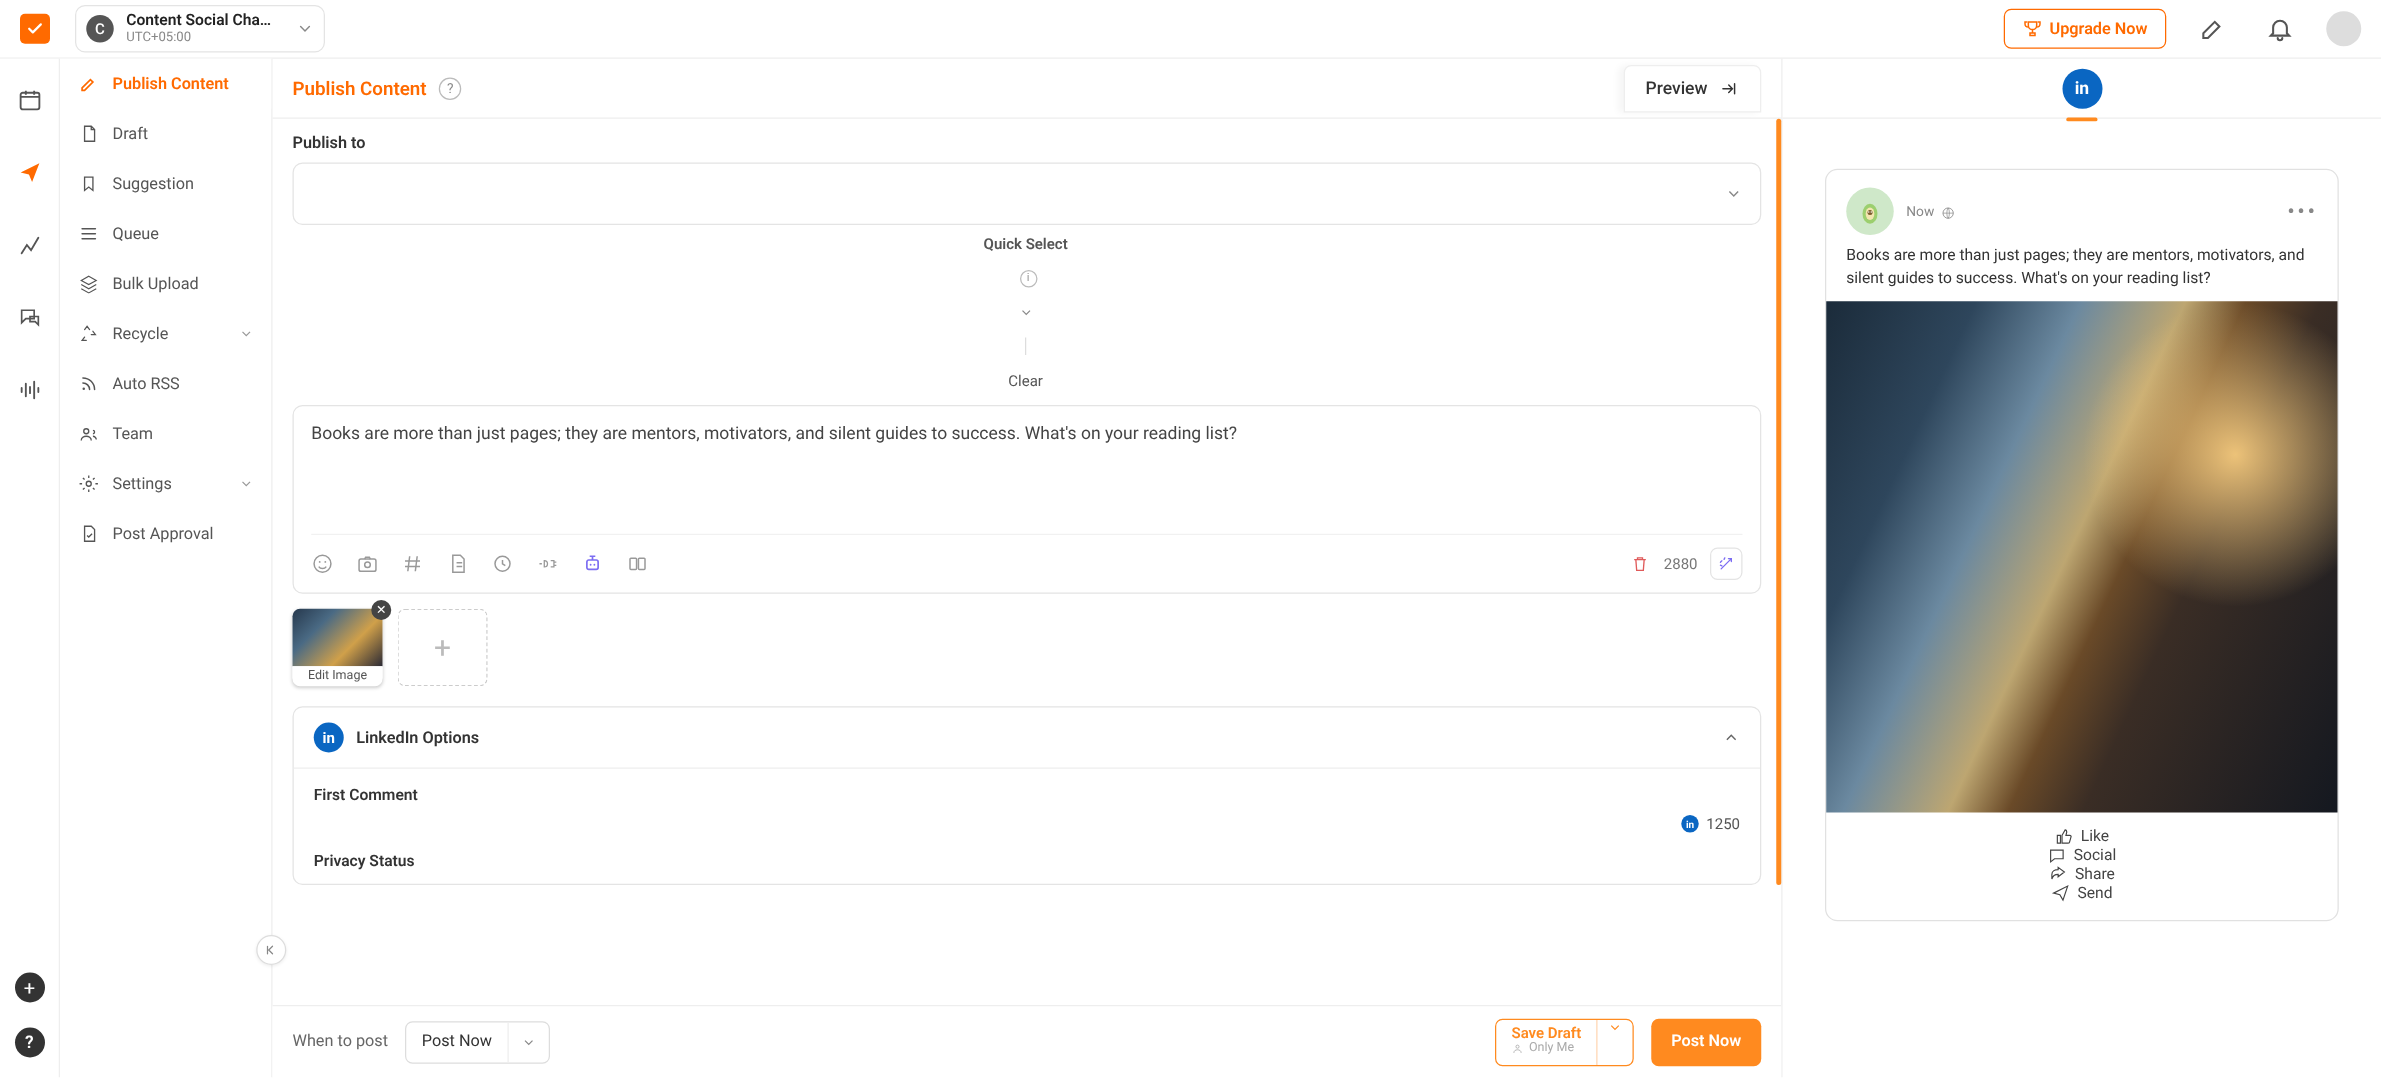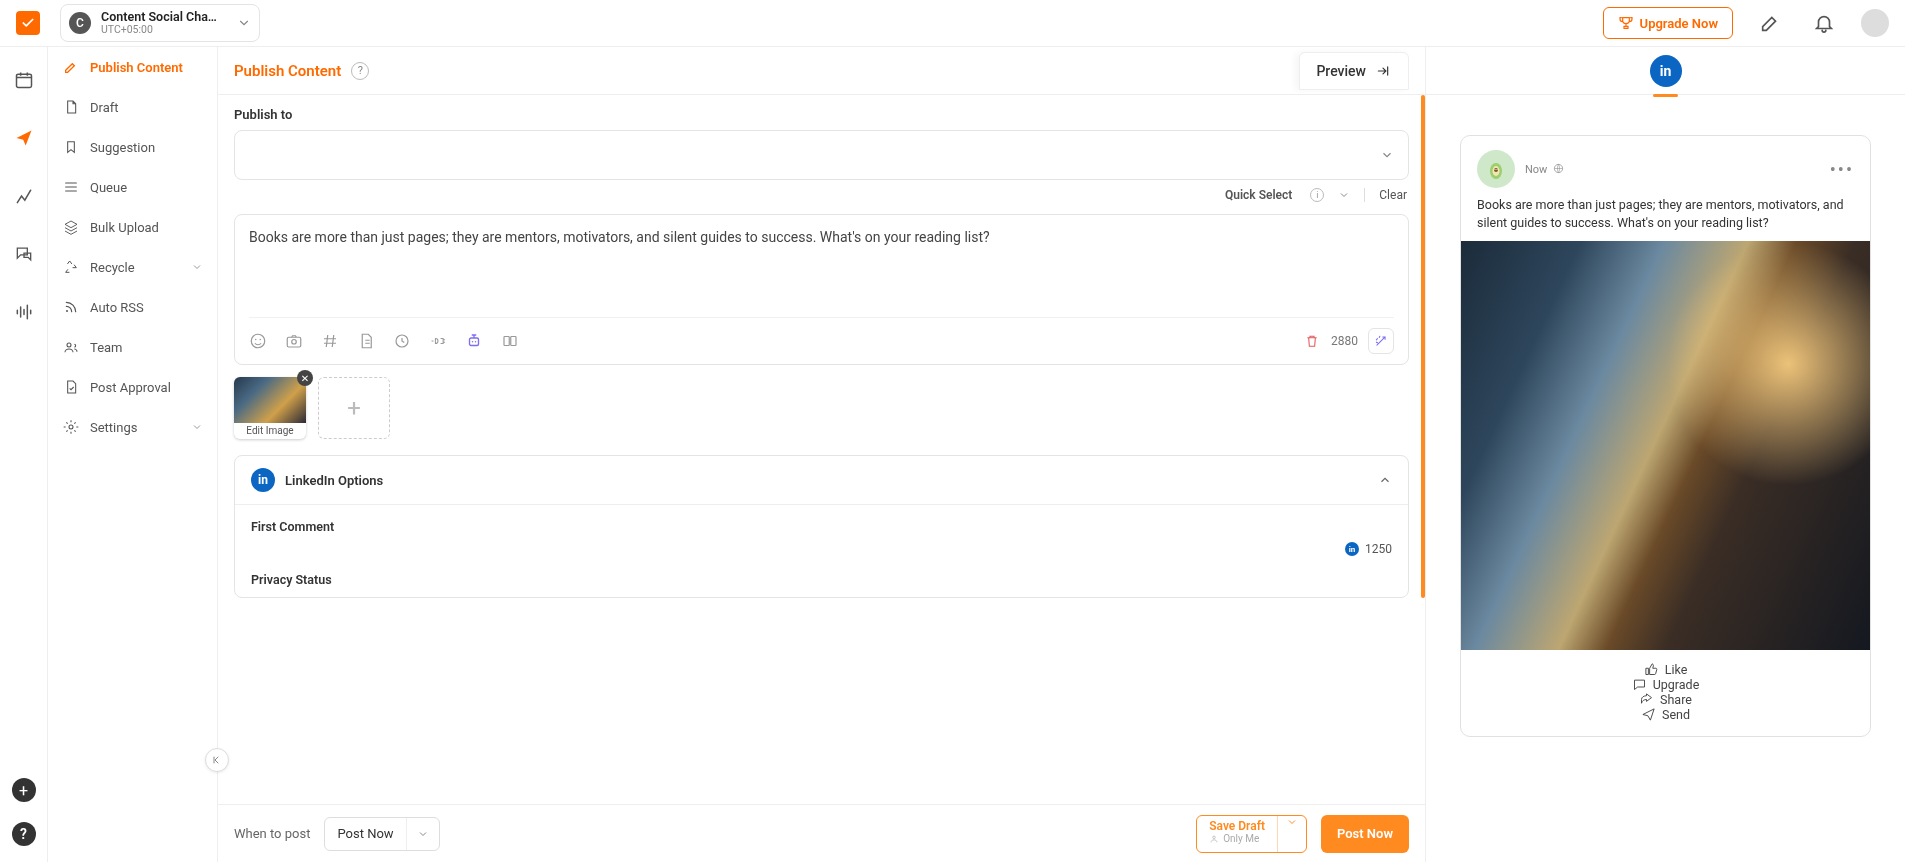--- a/index.html
+++ b/index.html
@@ -148,21 +148,21 @@
   right:0;top:0;bottom:0;width:4px;background:#ff8a1f;border-radius:2px;
 }
 .section-label { font-size:13px;font-weight:600;color:#333;margin-bottom:8px;}
 .publish-select {
   border:1px solid #e4e4e4;border-radius:8px;height:50px;
   display:flex;align-items:center;justify-content:flex-end;
   padding:0 14px;color:#888;
 }
 .quick-row {
   display:flex;justify-content:flex-end;align-items:center;gap:14px;
-  font-size:12px;color:#555;margin:8px 2px 12px 0;
+  font-size:12px;color:#555;margin:8px 2px 12px 0;flex-direction:column;
 }
 .quick-row .sep { width:1px;height:14px;background:#ddd;}
 .quick-row .info-ic{width:14px;height:14px;border:1px solid #bbb;border-radius:50%;display:inline-flex;align-items:center;justify-content:center;font-size:9px;color:#999;margin-left:4px;}
 .composer-box {
   border:1px solid #e4e4e4;border-radius:8px;
   padding:14px 14px 0 14px;
 }
 .composer-text {
   min-height:82px;
   font-size:14px;color:#444;
@@ -246,21 +246,21 @@
   height:48px;border-bottom:1px solid #eee;display:flex;align-items:center;justify-content:center;
 }
 .li-circle-lg {width:32px;height:32px;border-radius:50%;background:#0a66c2;color:#fff;display:flex;align-items:center;justify-content:center;font-weight:700;font-size:14px;position:relative;}
 .li-circle-lg::after{content:"";position:absolute;bottom:-10px;left:10%;width:80%;height:3px;background:#ff8a1f;border-radius:2px;}
 .right-body {padding:40px 34px;overflow:auto;}
 .preview-card {
   border:1px solid #e1e1e1;border-radius:10px;background:#fff;padding:14px 0 12px 0;
 }
 .pc-head {display:flex;align-items:center;gap:10px;padding:0 16px 8px 16px;}
 .pc-ava {width:38px;height:38px;border-radius:50%;background:#cfe8c9;display:flex;align-items:center;justify-content:center;}
-.pc-meta {display:flex;align-items:flex-start;gap:6px;font-size:11px;color:#888;}
+.pc-meta {display:flex;align-items:flex-end;gap:6px;font-size:11px;color:#888;}
 .pc-more {margin-left:auto;color:#888;font-size:18px;letter-spacing:2px;}
 .pc-text {font-size:12.5px;color:#333;padding:0 16px 10px 16px;line-height:1.4;}
 .pc-image {
   width:100%;aspect-ratio:1/1;background:
    radial-gradient(circle at 80% 30%, rgba(255,210,130,.9) 0%, transparent 28%),
    linear-gradient(115deg,#1b2b3a 0%,#2e465c 20%,#6b89a0 34%,#bda671 48%,#6a4a28 56%,#3a2d25 66%,#141820 100%);
   position:relative;
 }
 .pc-actions {
   display:flex;justify-content:flex-end;align-items:center;padding:12px 8px 2px 8px;font-size:12.5px;color:#444;flex-direction:column;
@@ -413,38 +413,38 @@
           <svg width="16" height="16" viewBox="0 0 24 24">
             <circle cx="9" cy="9" r="3" stroke="currentColor" stroke-width="1.6" fill="none"></circle>
             <path d="M3 20c0-3 3-5 6-5s6 2 6 5M17 8a2 2 0 110 4 M21 19c0-2-2-4-4-4" stroke="currentColor" stroke-width="1.6" fill="none"></path>
           </svg>
         </span>
       <span>Team</span>
     </div>
     <div class="menu-item">
       <span class="mi-ic">
           <svg width="16" height="16" viewBox="0 0 24 24">
-            <path d="M7 3h8l4 4v14H7V3z M10 14l2 2 4-4" stroke="currentColor" stroke-width="1.6" fill="none"></path>
-          </svg>
-        </span>
-      <span>Post Approval</span>
-    </div>
-    <div class="menu-item">
-      <span class="mi-ic">
-          <svg width="16" height="16" viewBox="0 0 24 24">
             <circle cx="12" cy="12" r="3" stroke="currentColor" stroke-width="1.6" fill="none"></circle>
             <path d="M12 2v3M12 19v3M4 12H1M23 12h-3M5 5l2 2M17 17l2 2M19 5l-2 2M7 17l-2 2" stroke="currentColor" stroke-width="1.6"></path>
           </svg>
         </span>
       <span>Settings</span>
       <span class="chev">
           <svg width="12" height="12" viewBox="0 0 24 24">
             <path d="M6 9l6 6 6-6" stroke="currentColor" stroke-width="2" fill="none"></path>
           </svg>
         </span>
+    </div>
+    <div class="menu-item">
+      <span class="mi-ic">
+          <svg width="16" height="16" viewBox="0 0 24 24">
+            <path d="M7 3h8l4 4v14H7V3z M10 14l2 2 4-4" stroke="currentColor" stroke-width="1.6" fill="none"></path>
+          </svg>
+        </span>
+      <span>Post Approval</span>
     </div>
     <div class="collapse-btn">
       <svg width="12" height="12" viewBox="0 0 24 24">
           <path d="M14 6l-6 6 6 6M6 6v12" stroke="currentColor" stroke-width="2" fill="none" stroke-linecap="round"></path>
         </svg>
     </div>
   </div>
 
   <div class="center">
     <div class="center-header">
@@ -641,21 +641,21 @@
           <div class="act">
               <svg width="15" height="15" viewBox="0 0 24 24">
                 <path d="M7 10v10H3V10h4zm2 10V10l4-7c1 0 2 1 2 3l-1 4h5c1 0 2 1 1.5 2l-2 7c-.3 1-1 1-2 1H9z" stroke="#444" stroke-width="1.5" fill="none"></path>
               </svg>
               <span>Like</span>
             </div>
           <div class="act">
               <svg width="15" height="15" viewBox="0 0 24 24">
                 <path d="M4 5h16v11H9l-5 4V5z" stroke="#444" stroke-width="1.5" fill="none"></path>
               </svg>
-              <span>Upgrade</span>
+              <span>Social</span>
             </div>
           <div class="act">
               <svg width="15" height="15" viewBox="0 0 24 24">
                 <path d="M4 12c0-4 4-6 8-6V3l8 6-8 6v-3c-4 0-7 2-8 6v-6z" stroke="#444" stroke-width="1.5" fill="none"></path>
               </svg>
               <span>Share</span>
             </div>
           <div class="act">
               <svg width="15" height="15" viewBox="0 0 24 24">
                 <path d="M3 12l18-9-6 18-4-7-8-2z" stroke="#444" stroke-width="1.5" fill="none"></path>

